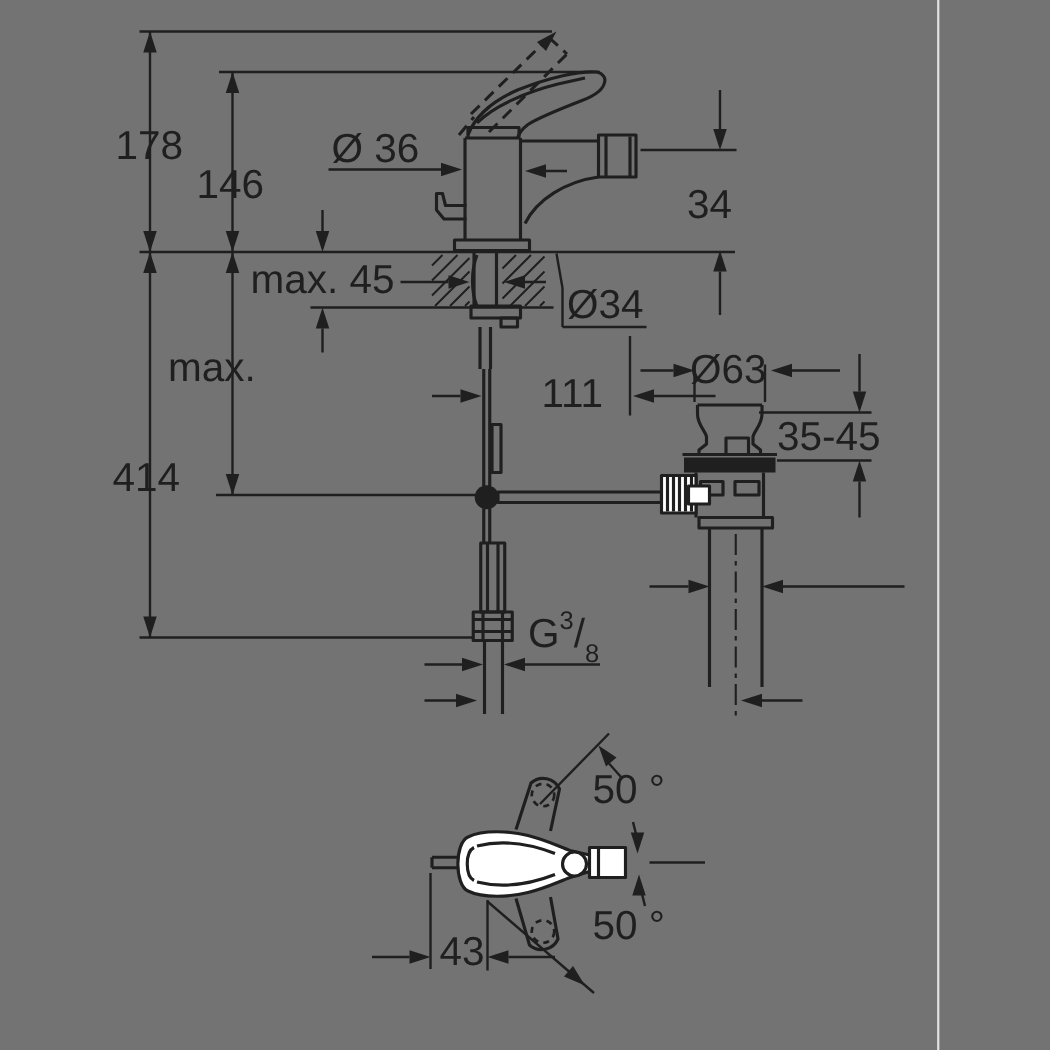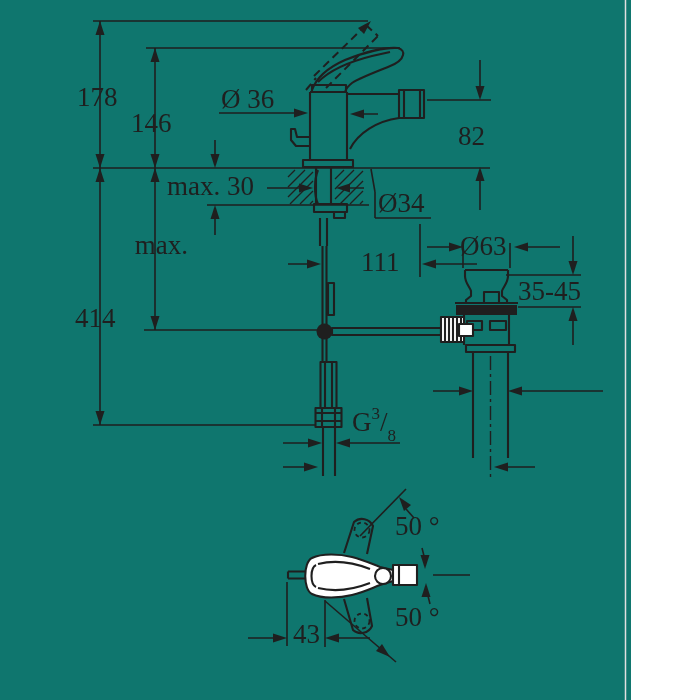--- a/index.html
+++ b/index.html
@@ -1,22 +1,22 @@
 <!DOCTYPE html>
 <html><head>
 <meta charset="utf-8">
 <style>
   html,body{margin:0;padding:0;background:#fff;}
-  #stage{position:relative;width:631px;height:700px;background:#0f766e;overflow:hidden;
-         font-family:Liberation Serif, serif;}
+  #stage{position:relative;width:700px;height:700px;background:#737373;overflow:hidden;
+         font-family:Liberation Sans, sans-serif;}
   #linework{position:absolute;left:0;top:0;}
   .dim{position:absolute;font-size:27px;line-height:1;color:#1f1f1f;white-space:nowrap;}
   .dim sup{font-size:17px;position:relative;top:-2px;vertical-align:super;}
   .dim sub{font-size:17px;position:relative;top:4px;vertical-align:sub;}
-  .stack{text-align:right;line-height:1.2;}
+  .stack{text-align:left;line-height:1.2;}
   svg *{vector-effect:non-scaling-stroke;}
   .ln{stroke:#1f1f1f;stroke-width:1.6;fill:none;}
   .obj{stroke:#1f1f1f;stroke-width:2.1;fill:none;stroke-linejoin:round;}
   .objw{stroke:#1f1f1f;stroke-width:2.1;fill:#ffffff;stroke-linejoin:round;}
   .ah{fill:#1f1f1f;stroke:none;}
   .hatch{stroke:#1f1f1f;stroke-width:1.3;}
   .dash{stroke:#1f1f1f;stroke-width:2;fill:none;stroke-dasharray:8 5;}
   .dashc{stroke:#1f1f1f;stroke-width:1.8;fill:none;stroke-dasharray:4 3.5;}
   .cline{stroke:#1f1f1f;stroke-width:1.4;fill:none;stroke-dasharray:14 4 3 4;}
   .edge{stroke:#e0e0e0;stroke-width:1.5;}
@@ -182,22 +182,22 @@
     <rect class="objw" x="393" y="565" width="24" height="20"></rect>
     <path class="obj" d="M399,565 V585"></path>
   </g>
 
   <line class="edge" x1="625.5" y1="0" x2="625.5" y2="700"></line>
 </svg>
 
 <div class="dim" style="left:77px;top:84px">178</div>
 <div class="dim" style="left:131px;top:110px">146</div>
 <div class="dim" style="left:221px;top:86px">Ø 36</div>
-<div class="dim" style="left:458px;top:123px">82</div>
-<div class="dim" style="left:167px;top:173px">max. 30</div>
+<div class="dim" style="left:458px;top:123px">34</div>
+<div class="dim" style="left:167px;top:173px">max. 45</div>
 <div class="dim" style="left:378px;top:190px">Ø34</div>
 <div class="dim stack" style="left:112px;top:229px;width:76px">
   <div>max.</div>
 </div>
 <div class="dim" style="left:75px;top:305px">414</div>
 <div class="dim" style="left:361px;top:249px">111</div>
 <div class="dim" style="left:460px;top:233px">Ø63</div>
 <div class="dim" style="left:518px;top:278px">35-45</div>
 <div class="dim" style="left:352px;top:407px">
   <span>G</span><sup>3</sup><span>/</span><sub>8</sub>

